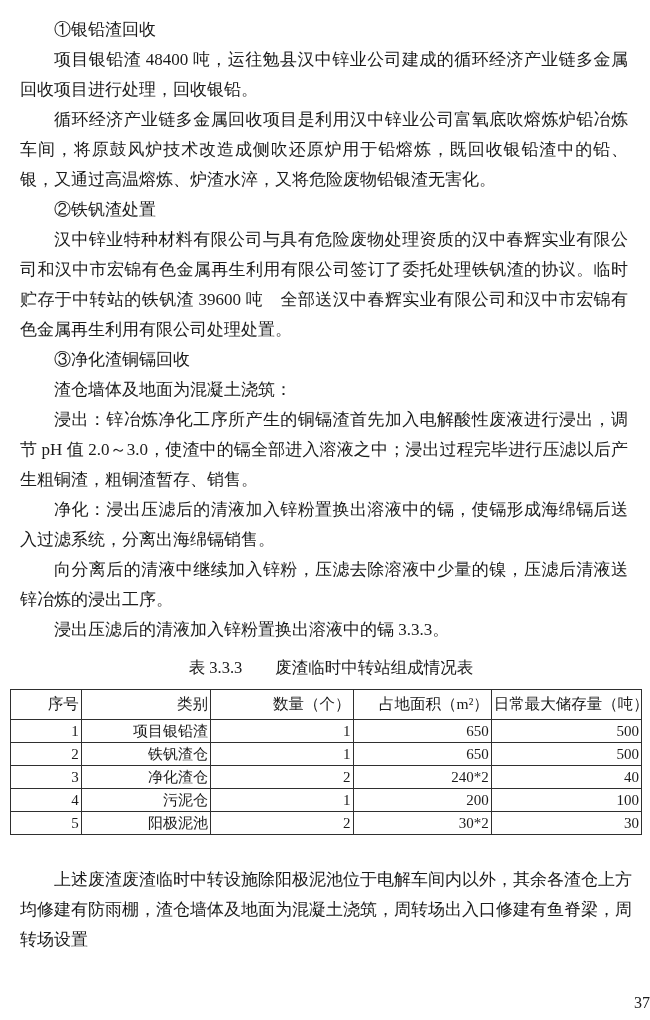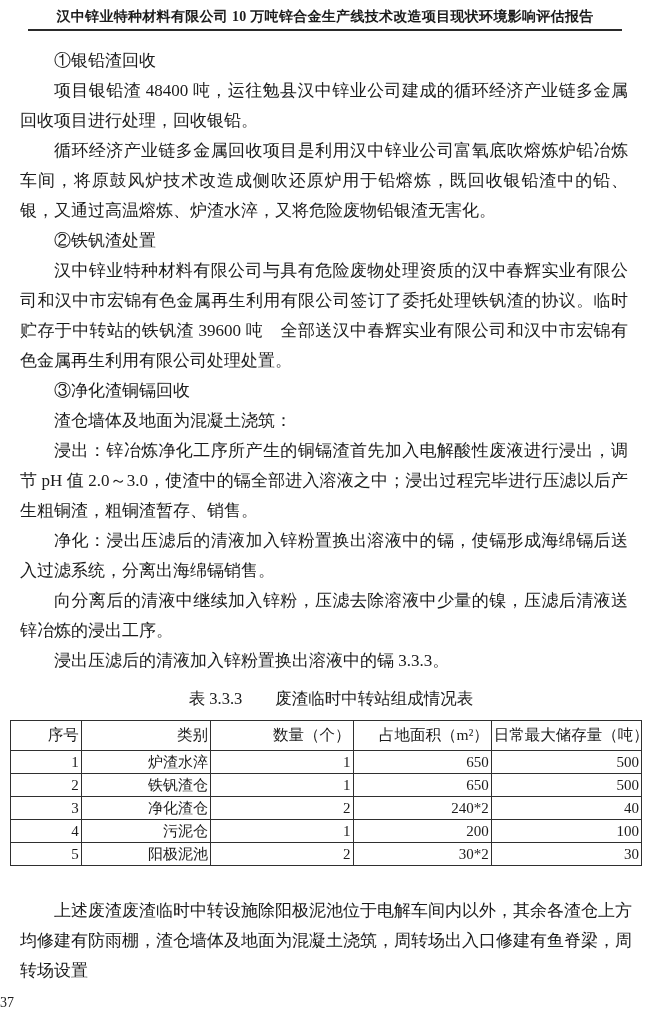--- a/index.html
+++ b/index.html
@@ -71,31 +71,30 @@
     padding: 0 18px 0 20px;
     font-size: 17px;
     line-height: 30px;
     text-align: justify;
   }
   .page-number {
     position: absolute;
     bottom: 8px;
     left: 0;
     width: 100%;
-    text-align: left;
-    font-size: 14px;
+    text-align: right;
+    font-size: 16px;
     line-height: 18px;
   }
 </style>
 </head>
 <body>
 
 <div class="page">
 
-  <div class="running-header">汉中锌业特种材料有限公司 10 万吨锌合金生产线技术改造项目现状环境影响评估报告</div>
 
   <div class="doc-body" id="body-paragraphs">
       <p class="para heading">①银铅渣回收</p>
       <p class="para body">项目银铅渣 48400 吨，运往勉县汉中锌业公司建成的循环经济产业链多金属回收项目进行处理，回收银铅。</p>
       <p class="para body">循环经济产业链多金属回收项目是利用汉中锌业公司富氧底吹熔炼炉铅冶炼车间，将原鼓风炉技术改造成侧吹还原炉用于铅熔炼，既回收银铅渣中的铅、银，又通过高温熔炼、炉渣水淬，又将危险废物铅银渣无害化。</p>
       <p class="para heading">②铁钒渣处置</p>
       <p class="para body">汉中锌业特种材料有限公司与具有危险废物处理资质的汉中春辉实业有限公司和汉中市宏锦有色金属再生利用有限公司签订了委托处理铁钒渣的协议。临时贮存于中转站的铁钒渣 39600 吨　全部送汉中春辉实业有限公司和汉中市宏锦有色金属再生利用有限公司处理处置。</p>
       <p class="para heading">③净化渣铜镉回收</p>
       <p class="para body">渣仓墙体及地面为混凝土浇筑：</p>
       <p class="para body">浸出：锌冶炼净化工序所产生的铜镉渣首先加入电解酸性废液进行浸出，调节 pH 值 2.0～3.0，使渣中的镉全部进入溶液之中；浸出过程完毕进行压滤以后产生粗铜渣，粗铜渣暂存、销售。</p>
@@ -114,21 +113,21 @@
           <th class="c0">序号</th>
           <th class="c1">类别</th>
           <th class="c2">数量（个）</th>
           <th class="c3">占地面积（m²）</th>
           <th class="c4">日常最大储存量（吨）</th>
         </tr>
     </thead>
     <tbody id="table-body">
         <tr>
           <td class="c0">1</td>
-          <td class="c1">炉渣水淬</td>
+          <td class="c1">项目银铅渣</td>
           <td class="c2">1</td>
           <td class="c3">650</td>
           <td class="c4">500</td>
         </tr>
         <tr>
           <td class="c0">2</td>
           <td class="c1">铁钒渣仓</td>
           <td class="c2">1</td>
           <td class="c3">650</td>
           <td class="c4">500</td>

